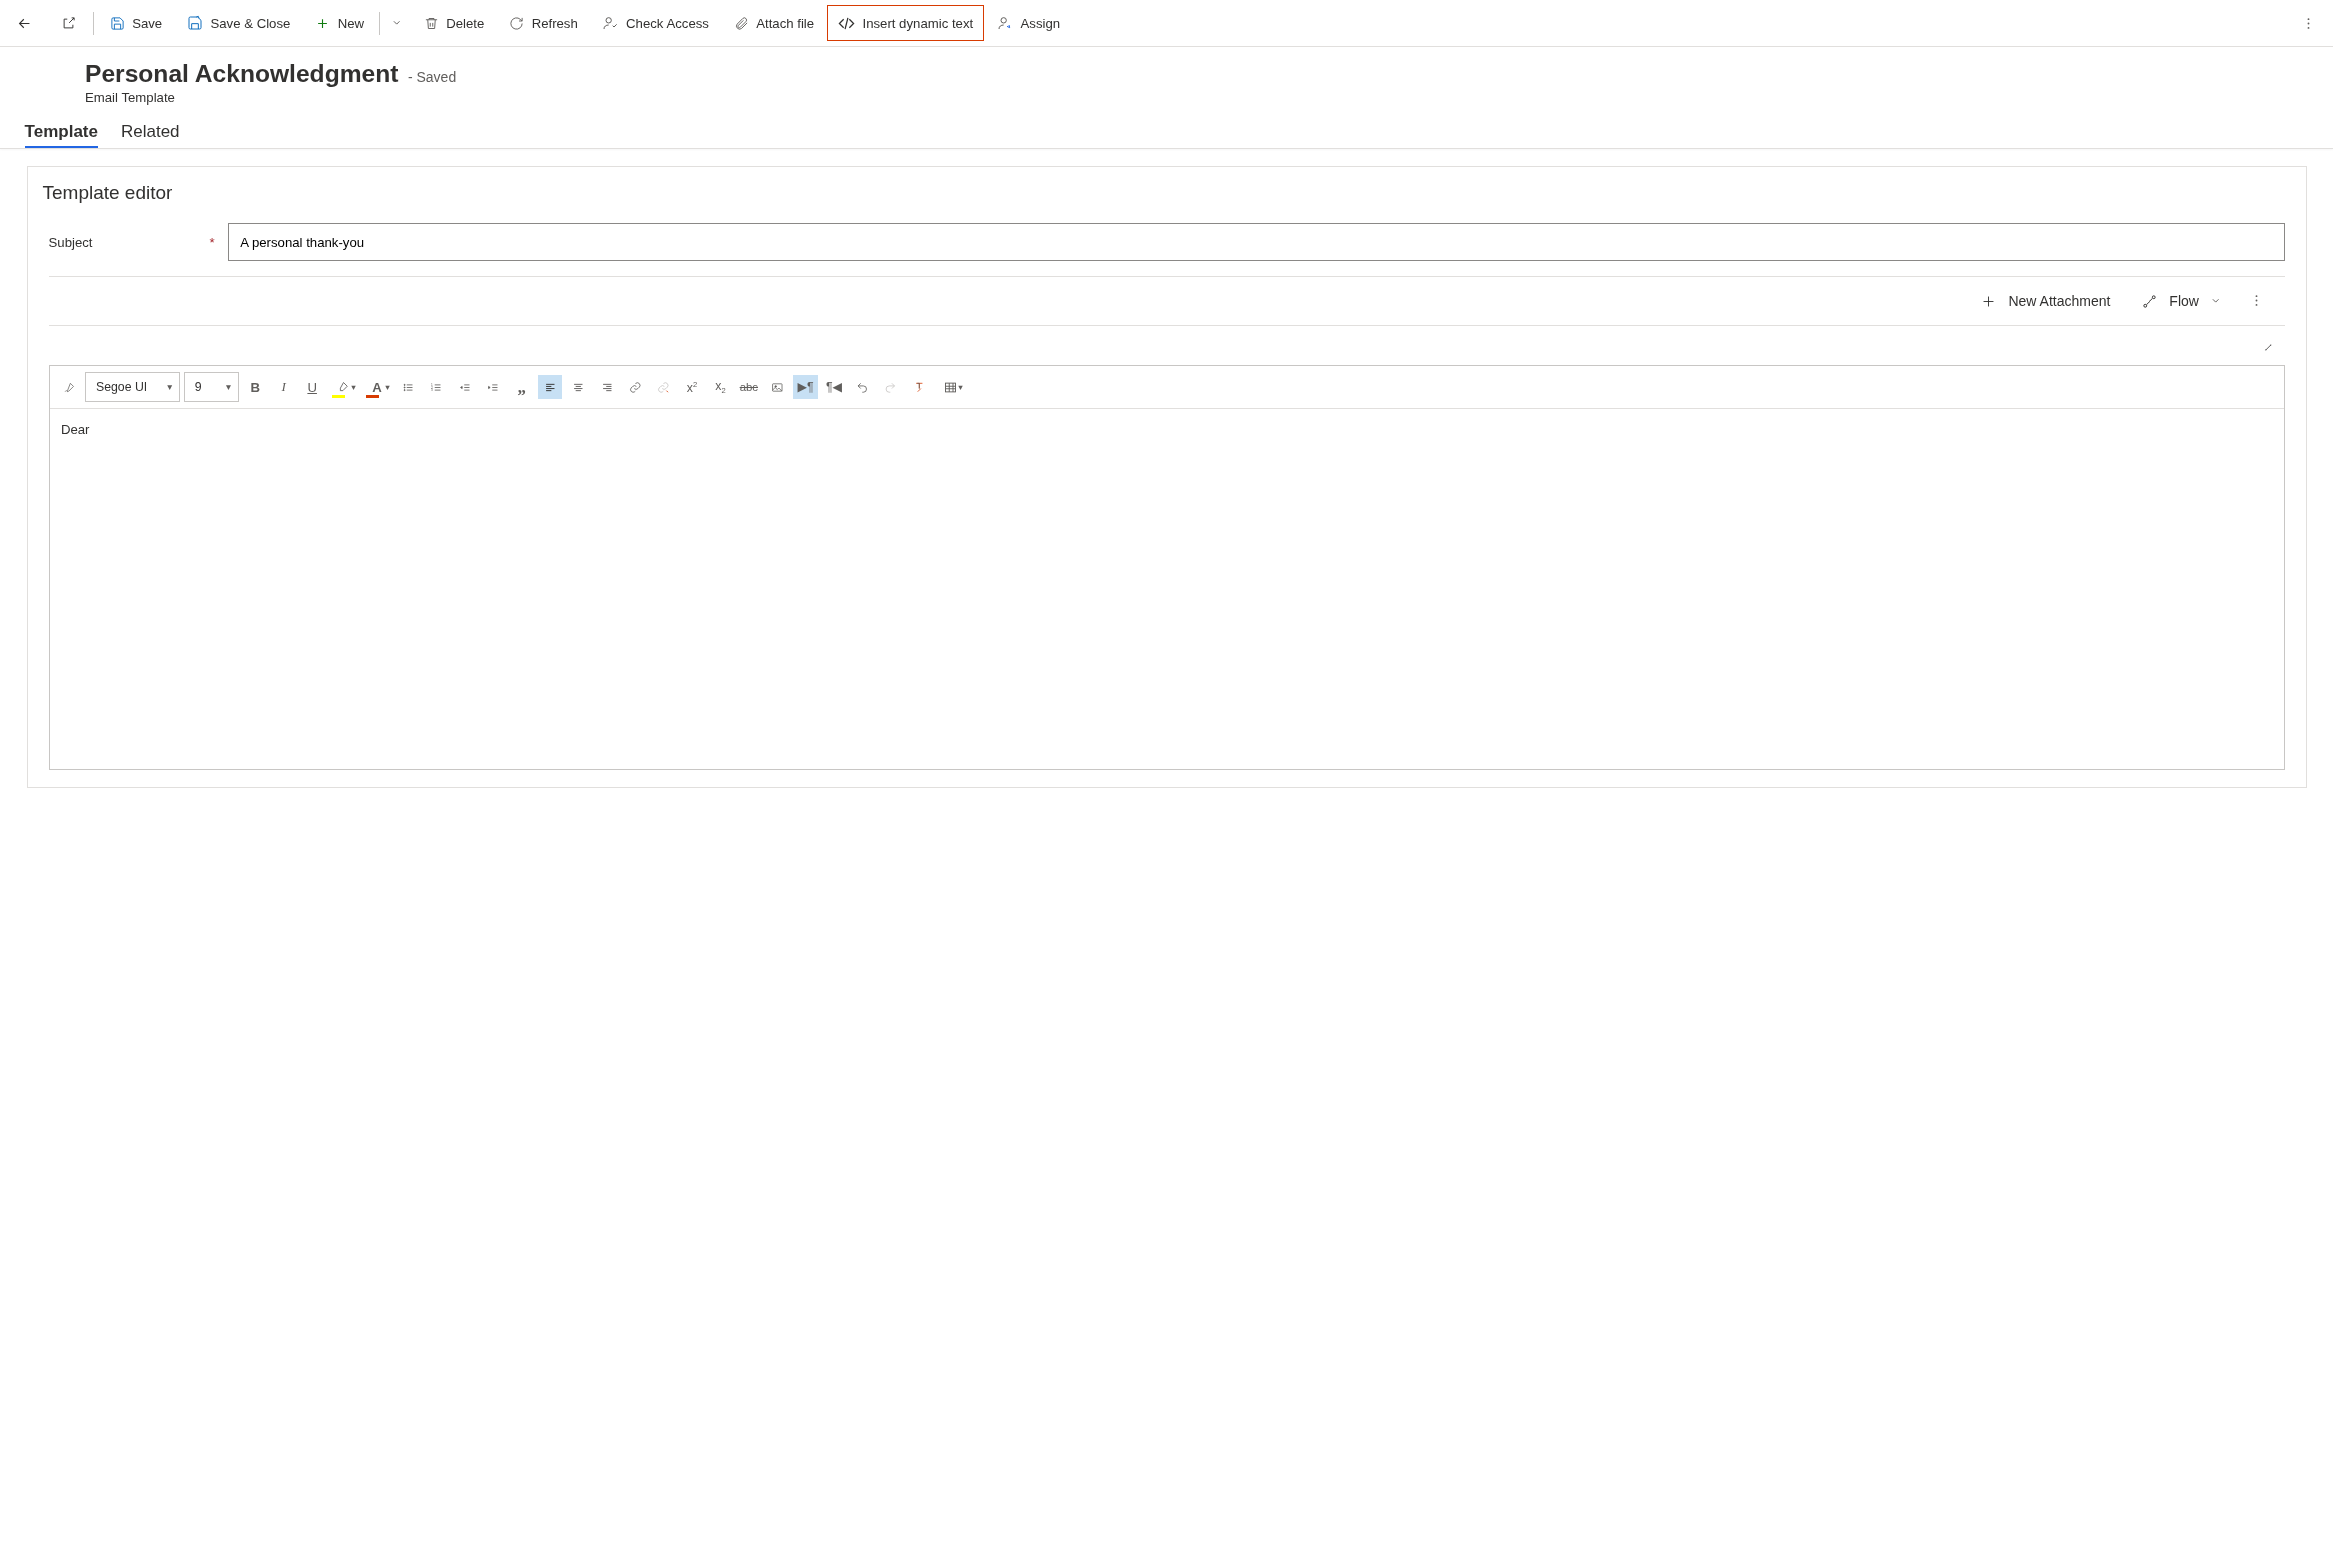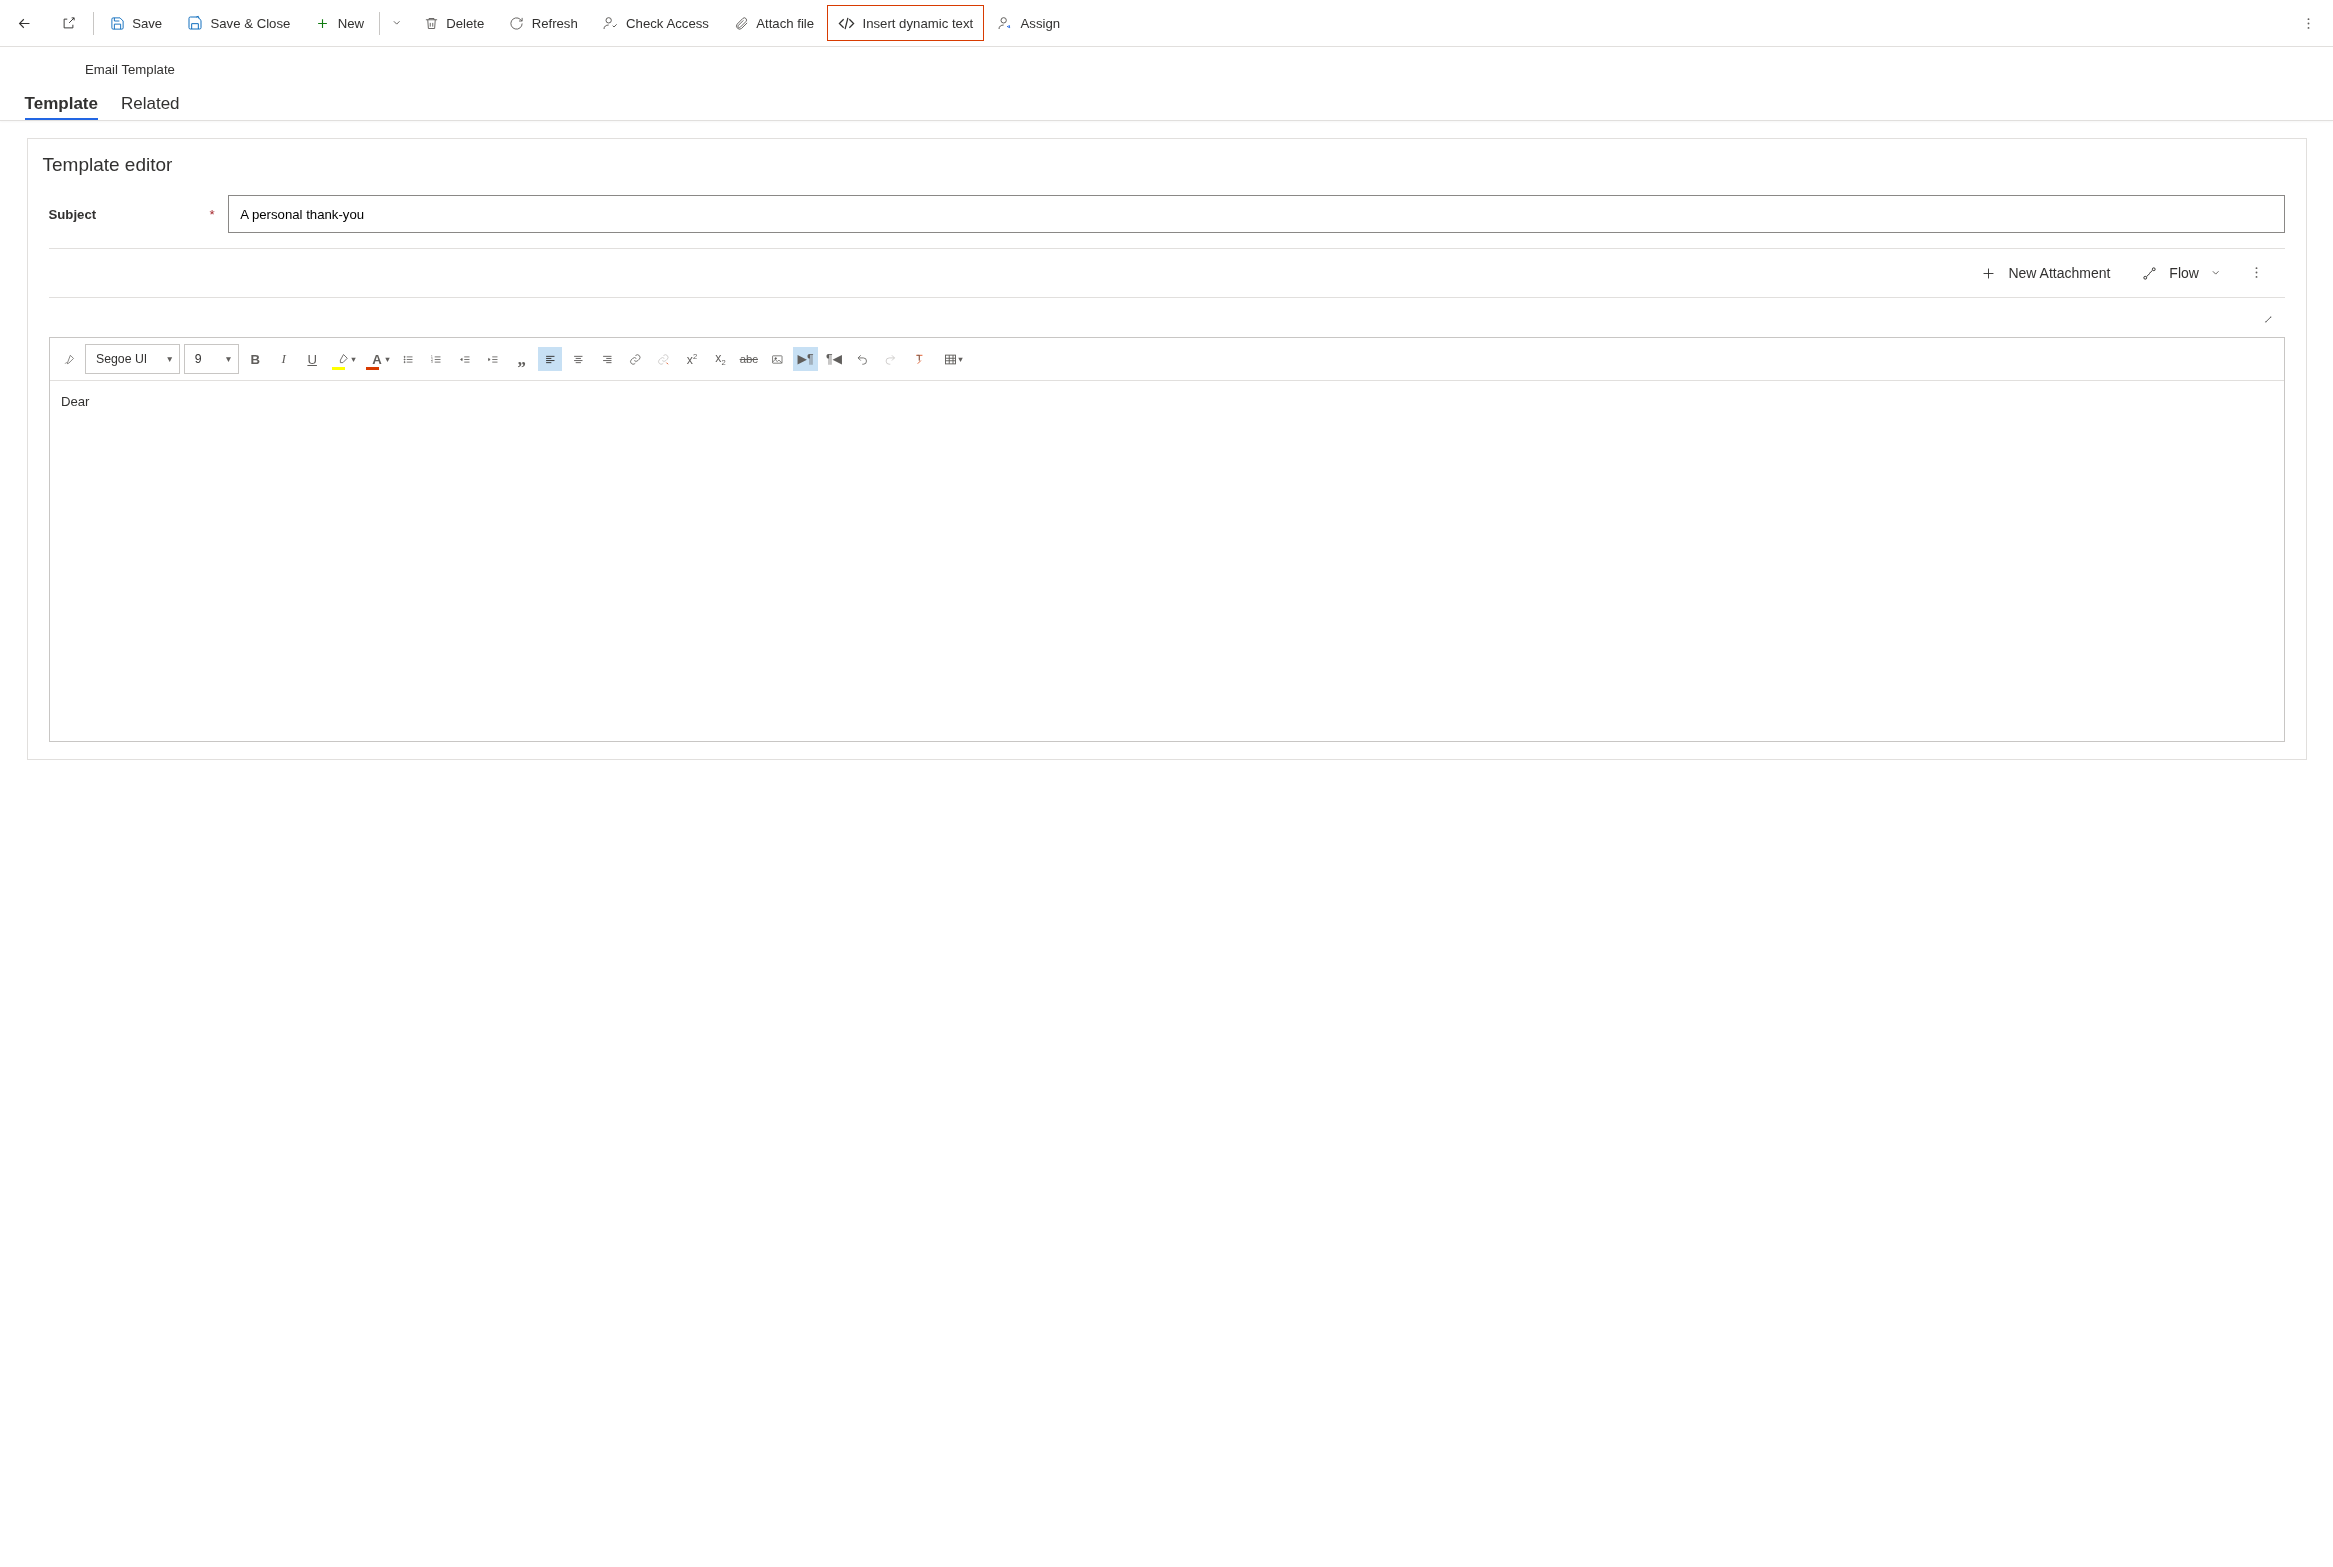--- a/index.html
+++ b/index.html
@@ -103,21 +103,20 @@
     padding: 3.8px 15px 13.2px 15px;
   }
   .field-row {
     display: flex;
     align-items: center;
     padding: 5.7px 21px;
   }
   .field-label {
     width: 161px;
     font-size: 13.2px;
-    font-weight: bold;
   }
   .req-star { color: #a4262c; margin-right: 13.2px; }
   .subject-input {
     flex: 1;
     height: 38px;
     padding: 0 11.4px;
     font-size: 13.2px;
     border: 0.9px solid #8a8886;
   }
   .section-sep {
@@ -292,20 +291,24 @@
   <button class="cmd-btn cmd-icon-only" style="margin-left:auto;">
     <svg width="15" height="15" viewBox="0 0 24 24" fill="#605e5c">
         <circle cx="12" cy="5" r="1.5"></circle>
         <circle cx="12" cy="12" r="1.5"></circle>
         <circle cx="12" cy="19" r="1.5"></circle>
       </svg>
   </button>
 </div>
 
 <div class="header-block">
+  <div class="page-title-row">
+    <span class="page-title">Personal Acknowledgment</span>
+    <span class="saved-status">- Saved</span>
+  </div>
   <div class="entity-sub">Email Template</div>
 </div>
 
 <div class="tabs">
   <div class="tab active">Template</div>
   <div class="tab">Related</div>
 </div>
 
 <div class="main-area">
   <div class="panel">

